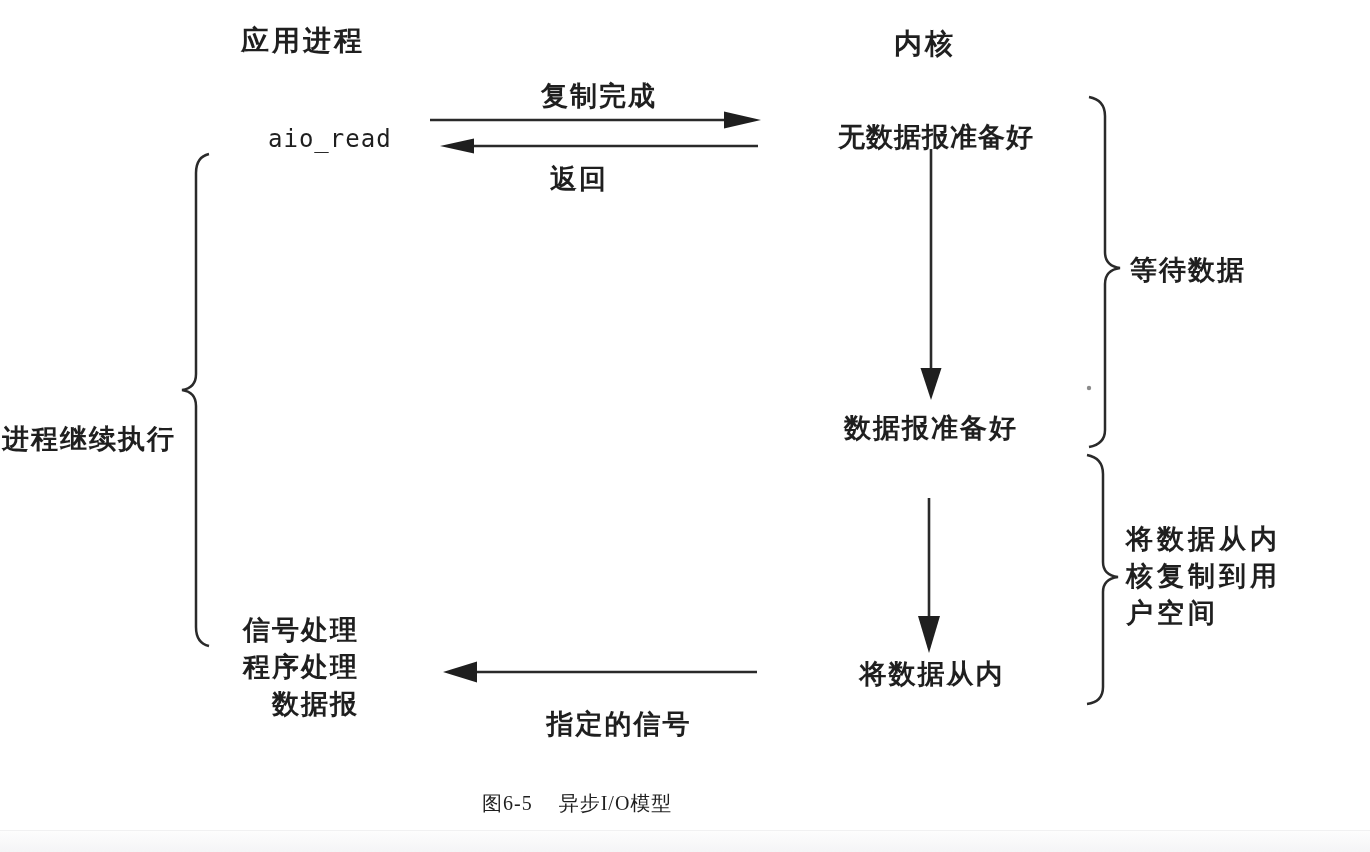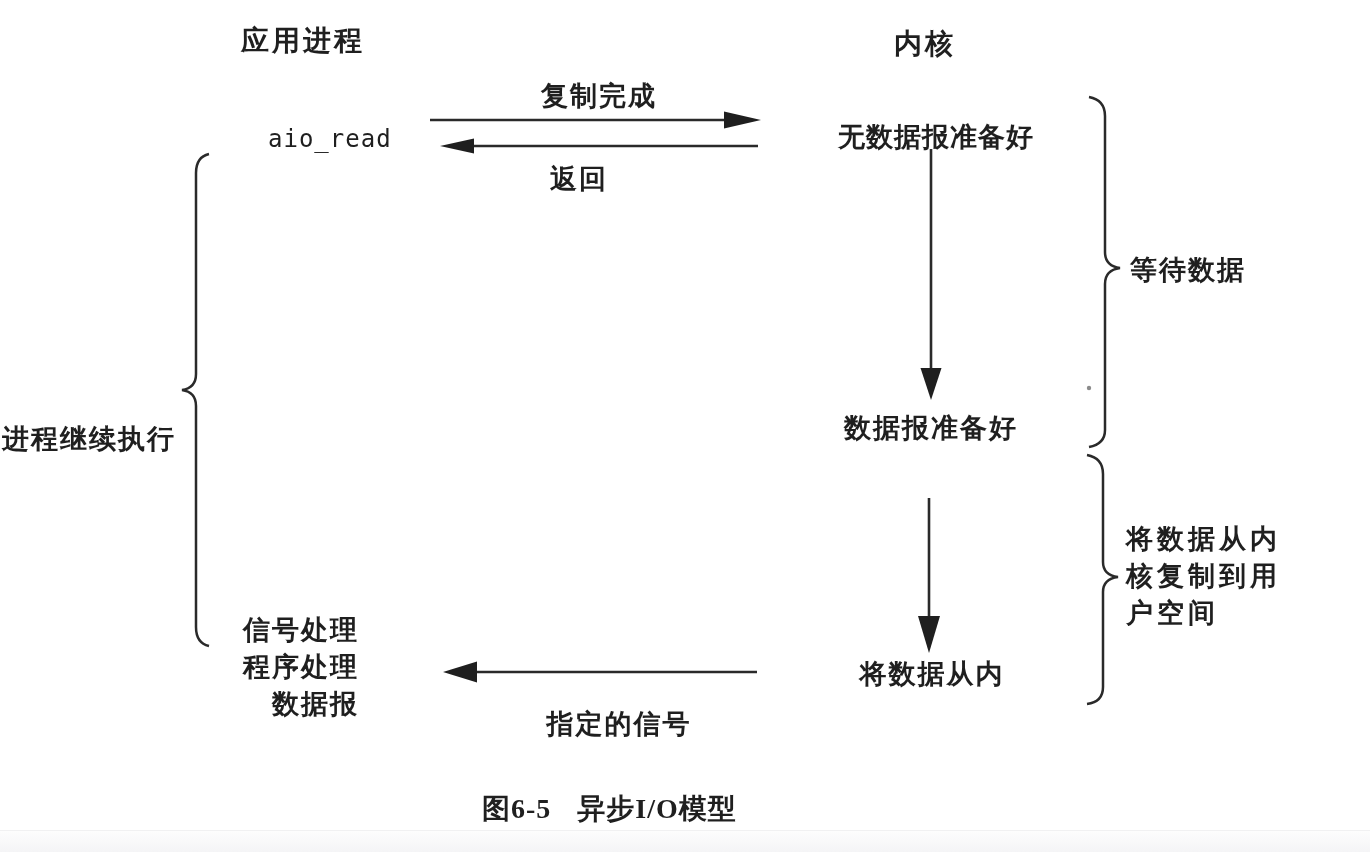--- a/index.html
+++ b/index.html
@@ -23,21 +23,21 @@
     font-size: 28px; font-weight: 800; letter-spacing: 3px;
     font-family: "Liberation Sans", "DejaVu Sans", sans-serif;
   }
   .mono {
     font-family: "DejaVu Sans Mono", "Liberation Mono", monospace;
     font-size: 24px; font-weight: 500; letter-spacing: 1px; margin-top: 16px;
   }
   .ctr { transform: translateX(-50%); }
   .block-center { text-align: center; line-height: 37px; }
   .note-block { line-height: 37px; letter-spacing: 4px; }
-  .caption { font-size: 28px; font-weight: 700; letter-spacing: 1px; }
+  .caption { font-size: 20px; font-weight: 400; letter-spacing: 1px; }
   .caption .gap { display: inline-block; width: 26px; }
   .page-edge {
     position: absolute; left: 0; top: 830px; width: 1370px; height: 22px;
     background: linear-gradient(#fdfdfd, #f4f4f6);
     border-top: 1px solid #f1f1f2;
   }
   svg path, svg line { stroke: #2a2a2a; fill: none; }
   svg polygon { fill: #1f1f1f; stroke: none; }
 </style>
 </head>

